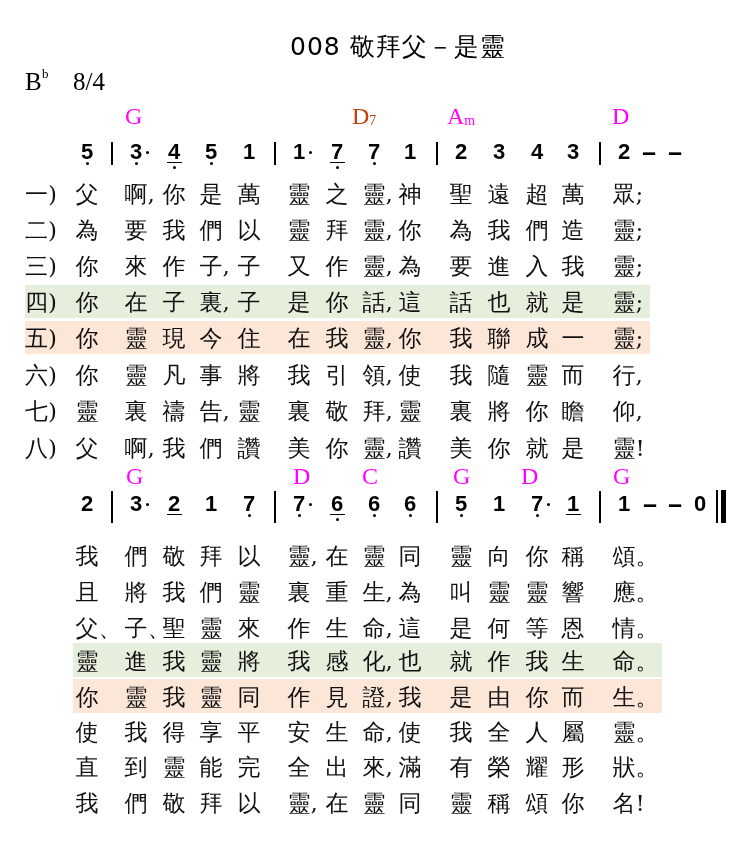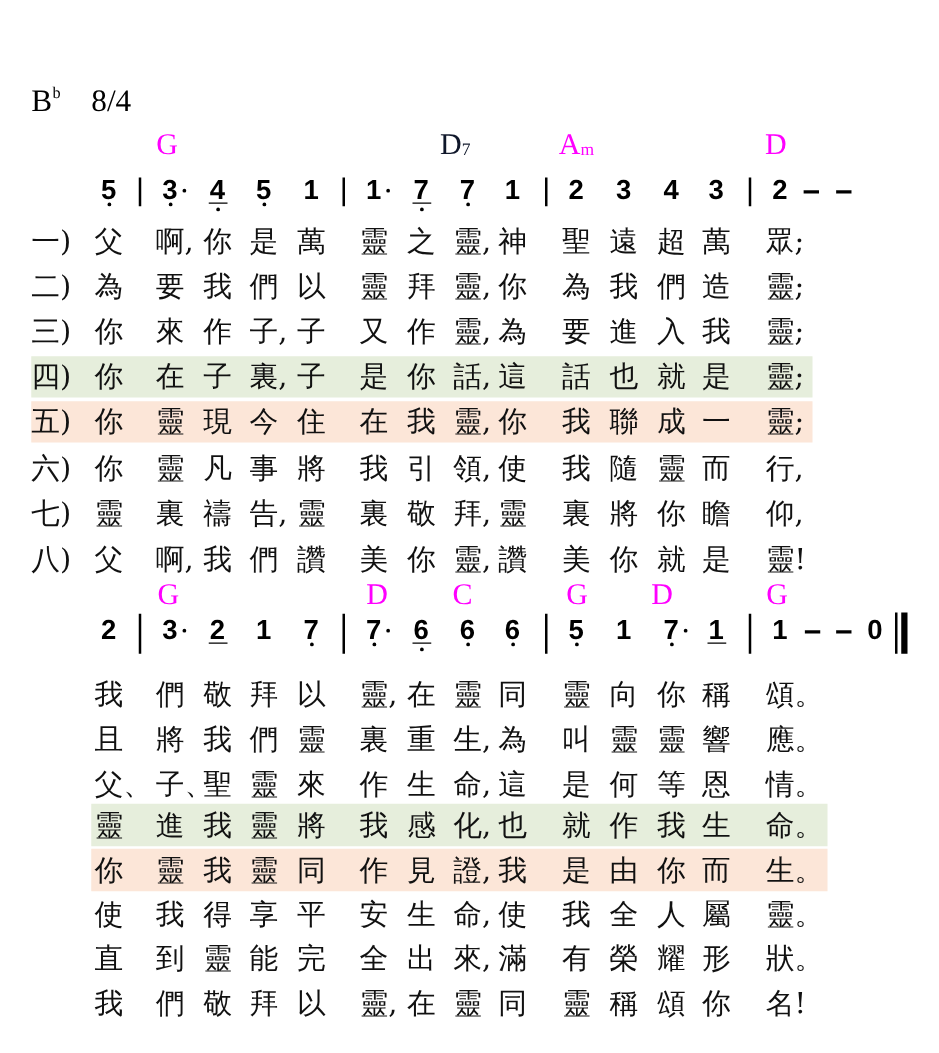--- a/index.html
+++ b/index.html
@@ -66,27 +66,28 @@
   .c0{left:75.5px}  .c1{left:124.5px} .c2{left:162.5px} .c3{left:199.5px}
   .c4{left:237.5px} .c5{left:287.5px} .c6{left:325.5px} .c7{left:362.5px}
   .c8{left:398.5px} .c9{left:449.5px} .c10{left:487.5px} .c11{left:525.5px}
   .c12{left:561.5px} .c13{left:612.5px}
 </style>
 </head>
 <body>
 
 <div id="page">
 
+  <div class="title">008 敬拜父－是靈</div>
   <span class="key-note">B</span>
   <span class="key-acc">b</span>
   <span class="key-time">8/4</span>
 
   <div class="chord-row" style="top:104px">
     <div class="chord" style="left: 125px; color: rgb(255, 0, 255);"><span>G</span><span class="sub"></span></div>
-    <div class="chord" style="left: 352px; color: #0f172a;"><span>D</span><span class="sub">7</span></div>
+    <div class="chord" style="left: 352px; color: #c2410c;"><span>D</span><span class="sub">7</span></div>
     <div class="chord" style="left: 447px; color: rgb(255, 0, 255);"><span>A</span><span class="sub">m</span></div>
     <div class="chord" style="left: 612px; color: rgb(255, 0, 255);"><span>D</span><span class="sub"></span></div>
   </div>
 
   <div class="staff s1" style="top:141px">
     <div class="measure">
       <span class="note low" style="left:87px">5</span>
     </div>
     <span class="bar" style="left:112px"></span>
     <div class="measure">

